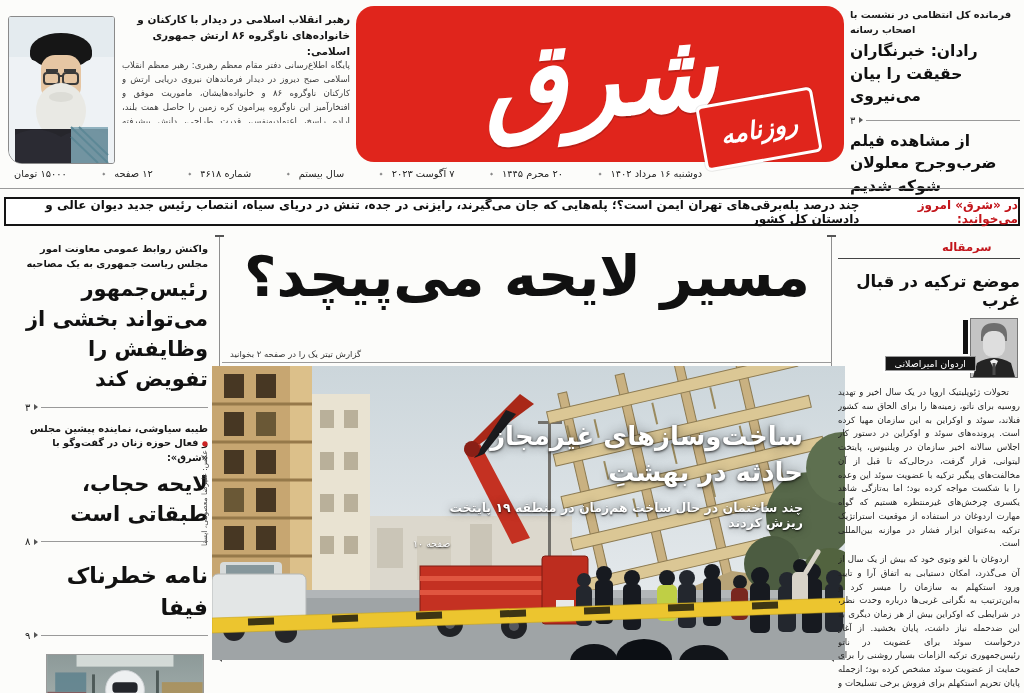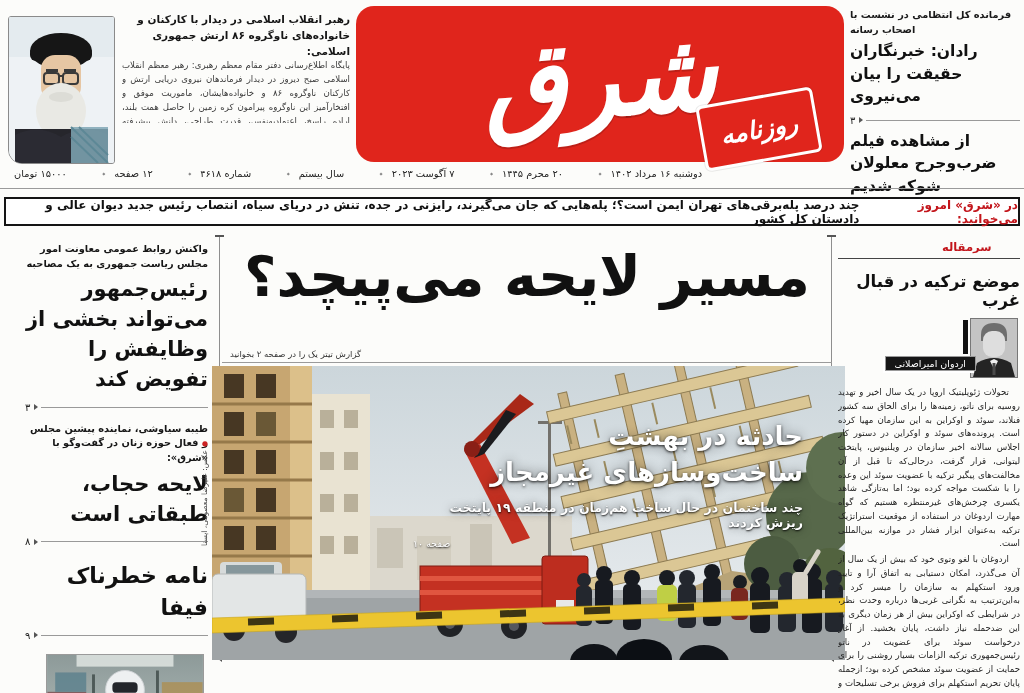--- a/index.html
+++ b/index.html
@@ -397,22 +397,22 @@
         <rect x="456" y="238" width="26" height="7" transform="rotate(-1.8 469 241)"></rect>
         <rect x="540" y="236" width="26" height="7" transform="rotate(-1.8 553 239)"></rect>
       </g>
 
       <ellipse cx="382" cy="296" rx="24" ry="18" fill="#101318"></ellipse>
       <ellipse cx="432" cy="293" rx="28" ry="20" fill="#0c0f14"></ellipse>
       <ellipse cx="492" cy="297" rx="25" ry="18" fill="#12151a"></ellipse>
     </svg>
 
     <div class="photo-overlay">
+      <div class="po-line">ساخت‌وسازهای غیرمجاز</div>
       <div class="po-line">حادثه در بهشتِ</div>
-      <div class="po-line">ساخت‌وسازهای غیرمجاز</div>
       <div class="po-sub">چند ساختمان در حال ساخت هم‌زمان در منطقه ۱۹ پایتخت ریزش کردند</div>
       <span class="po-page">صفحه ۱۰</span>
     </div>
   </div>
 
   <div class="photo-credit">
     <span class="dot">●</span>
     <span>عکس: علیرضا معصومی، ایسنا</span>
   </div>
 

